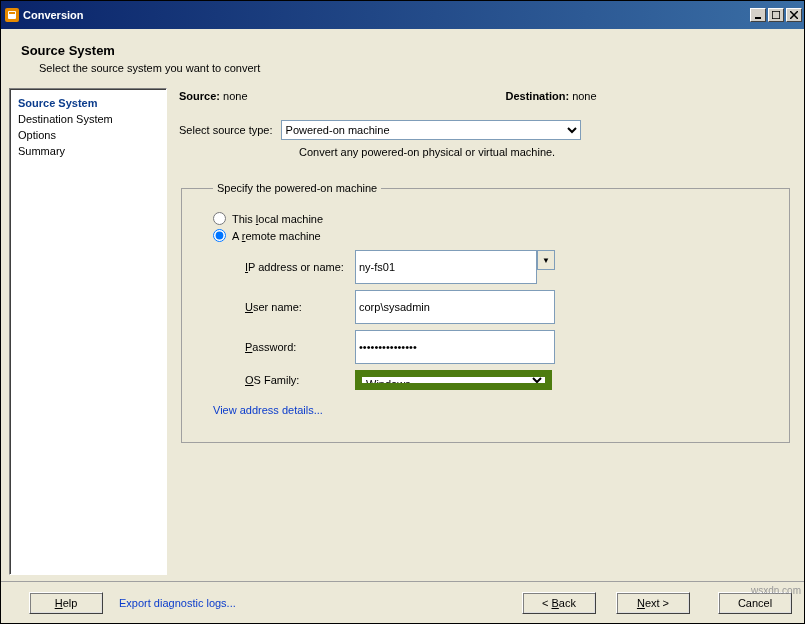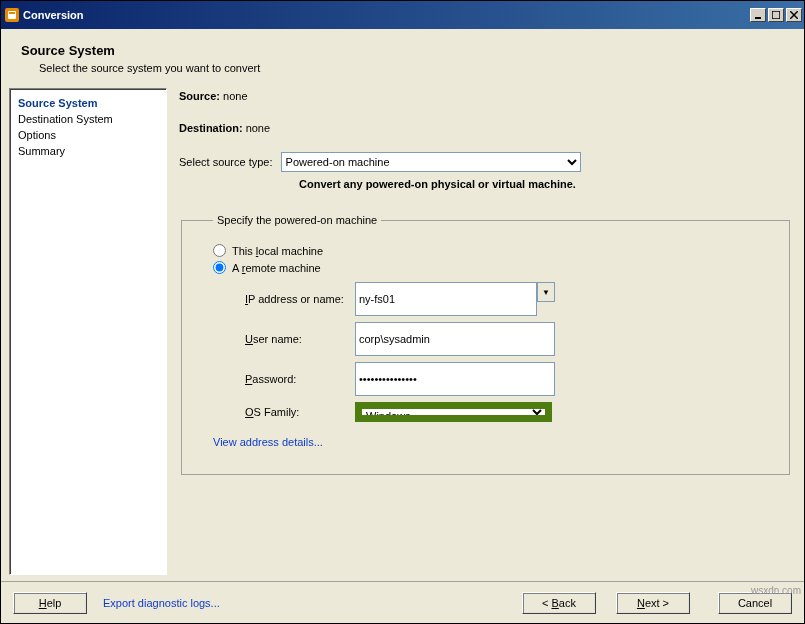--- a/index.html
+++ b/index.html
@@ -66,37 +66,37 @@
   }
   .sidebar .step { padding: 2px 0; cursor: default; }
   .sidebar .step.current { font-weight: bold; color: #0b3c8c; }
   .main {
     flex: 1;
     display: flex; flex-direction: column;
     padding: 0 4px 0 4px;
     min-width: 0;
   }
   .src-dst-row {
-    display: flex; gap: 20px; padding: 2px 0 10px 0; flex-direction: column;
+    display: flex; gap: 40px; padding: 2px 0 10px 0;
   }
   .src-dst-row .pair { flex: 1; }
   .pair .lbl { font-weight: bold; }
   .row-select-type {
     display: flex; align-items: center; gap: 8px; margin-top: 8px;
   }
   .row-select-type label { white-space: nowrap; }
   select.wide {
     flex: 0 0 300px;
     height: 20px;
     font: inherit;
     background:#fff;
     border:1px solid #7f9db9;
   }
   .hint {
-    margin: 6px 0 0 120px; color: #000; font-weight: bold;
+    margin: 6px 0 0 120px; color: #000;
   }
   fieldset.group {
     margin-top: 24px;
     border: 1px solid #a0a0a0;
     padding: 14px 16px 26px 31px;
   }
   fieldset.group legend { padding: 0 4px; }
   .radio-row { display: flex; align-items: center; gap: 6px; margin: 4px 0; }
   .radio-row input { margin:0; }
   .fields {
@@ -144,20 +144,21 @@
   }
   .btn {
     min-width: 74px; height: 22px;
     background: #ece9d8;
     border: 1px solid #404040;
     border-top-color:#fff; border-left-color:#fff;
     box-shadow: 1px 1px 0 #808080 inset, -1px -1px 0 #dfdfdf inset;
     font: inherit;
     padding: 0 10px;
     cursor: pointer;
+    margin-left: 16px;
   }
   .footer .export-link {
     color:#0b3ccc; margin-left: 16px; cursor:pointer;
   }
   .footer .spacer { flex:1; }
   .watermark {
     position:absolute; right:4px; bottom:28px;
     font-size:10px; color:#999;
   }
   u { text-decoration: underline; }

